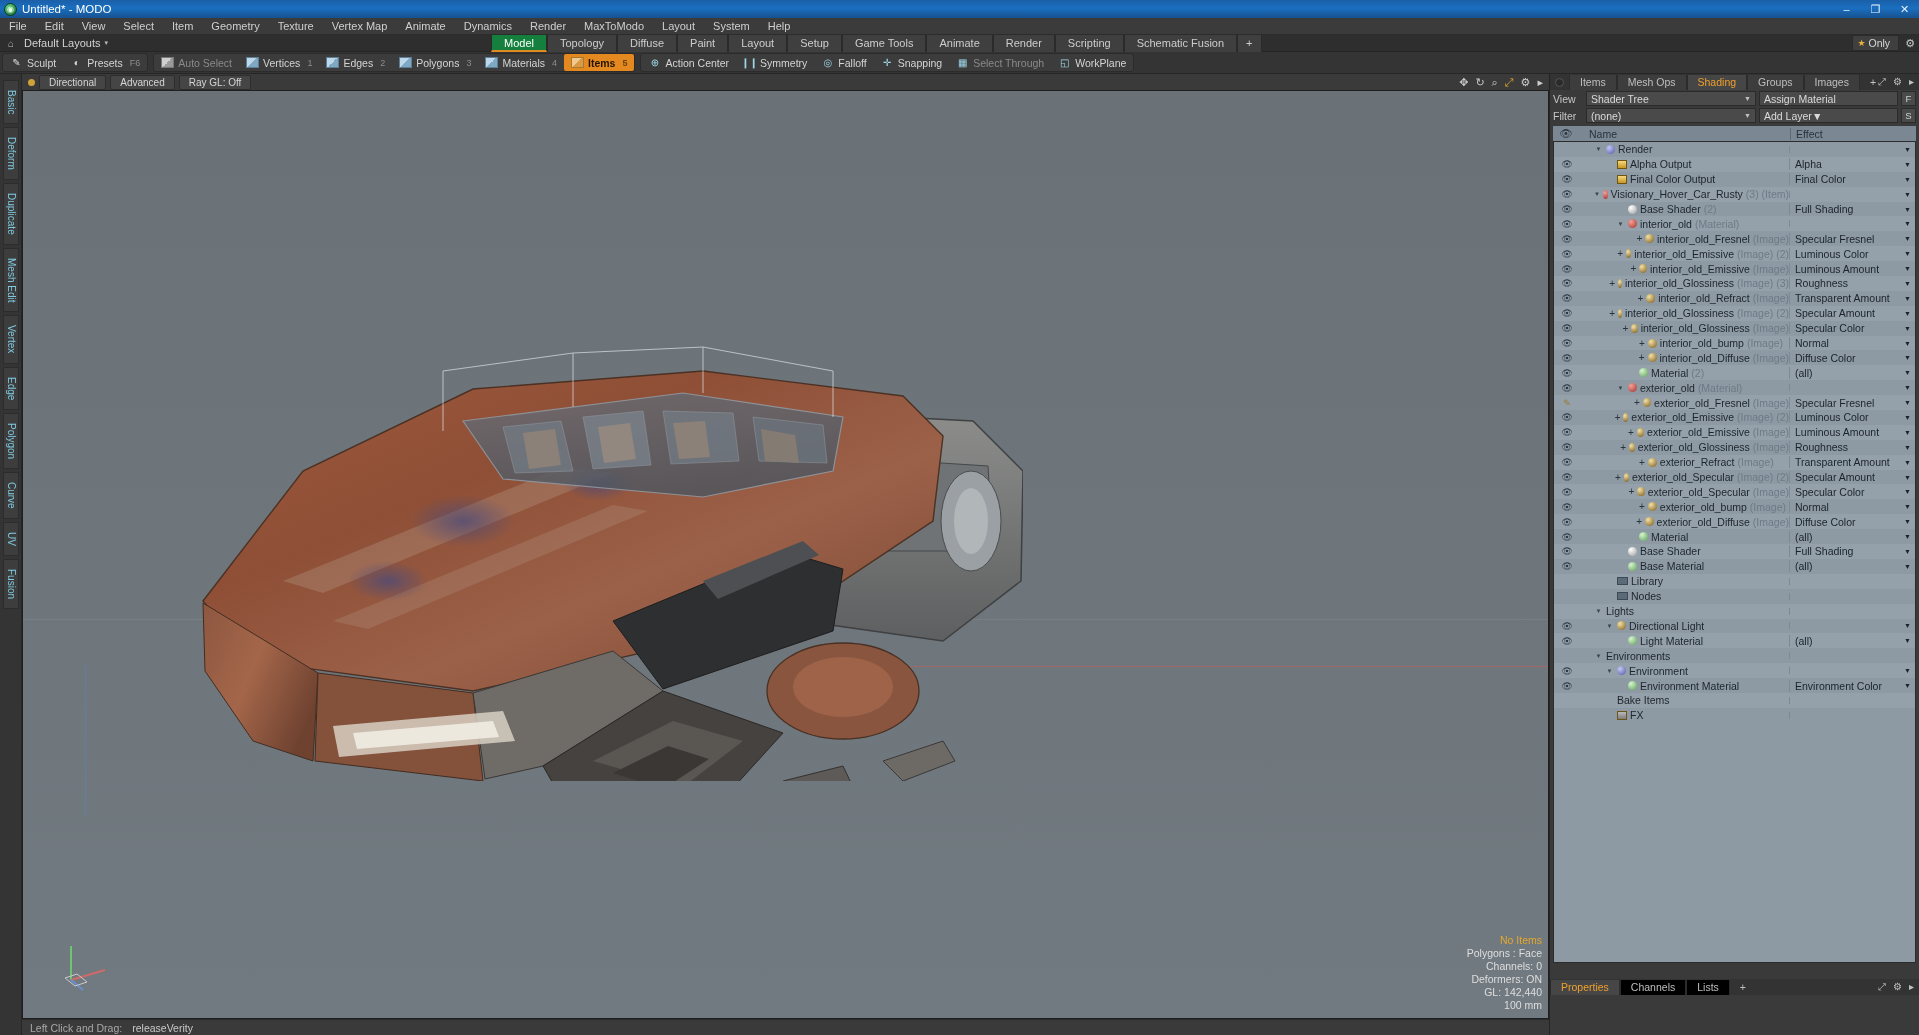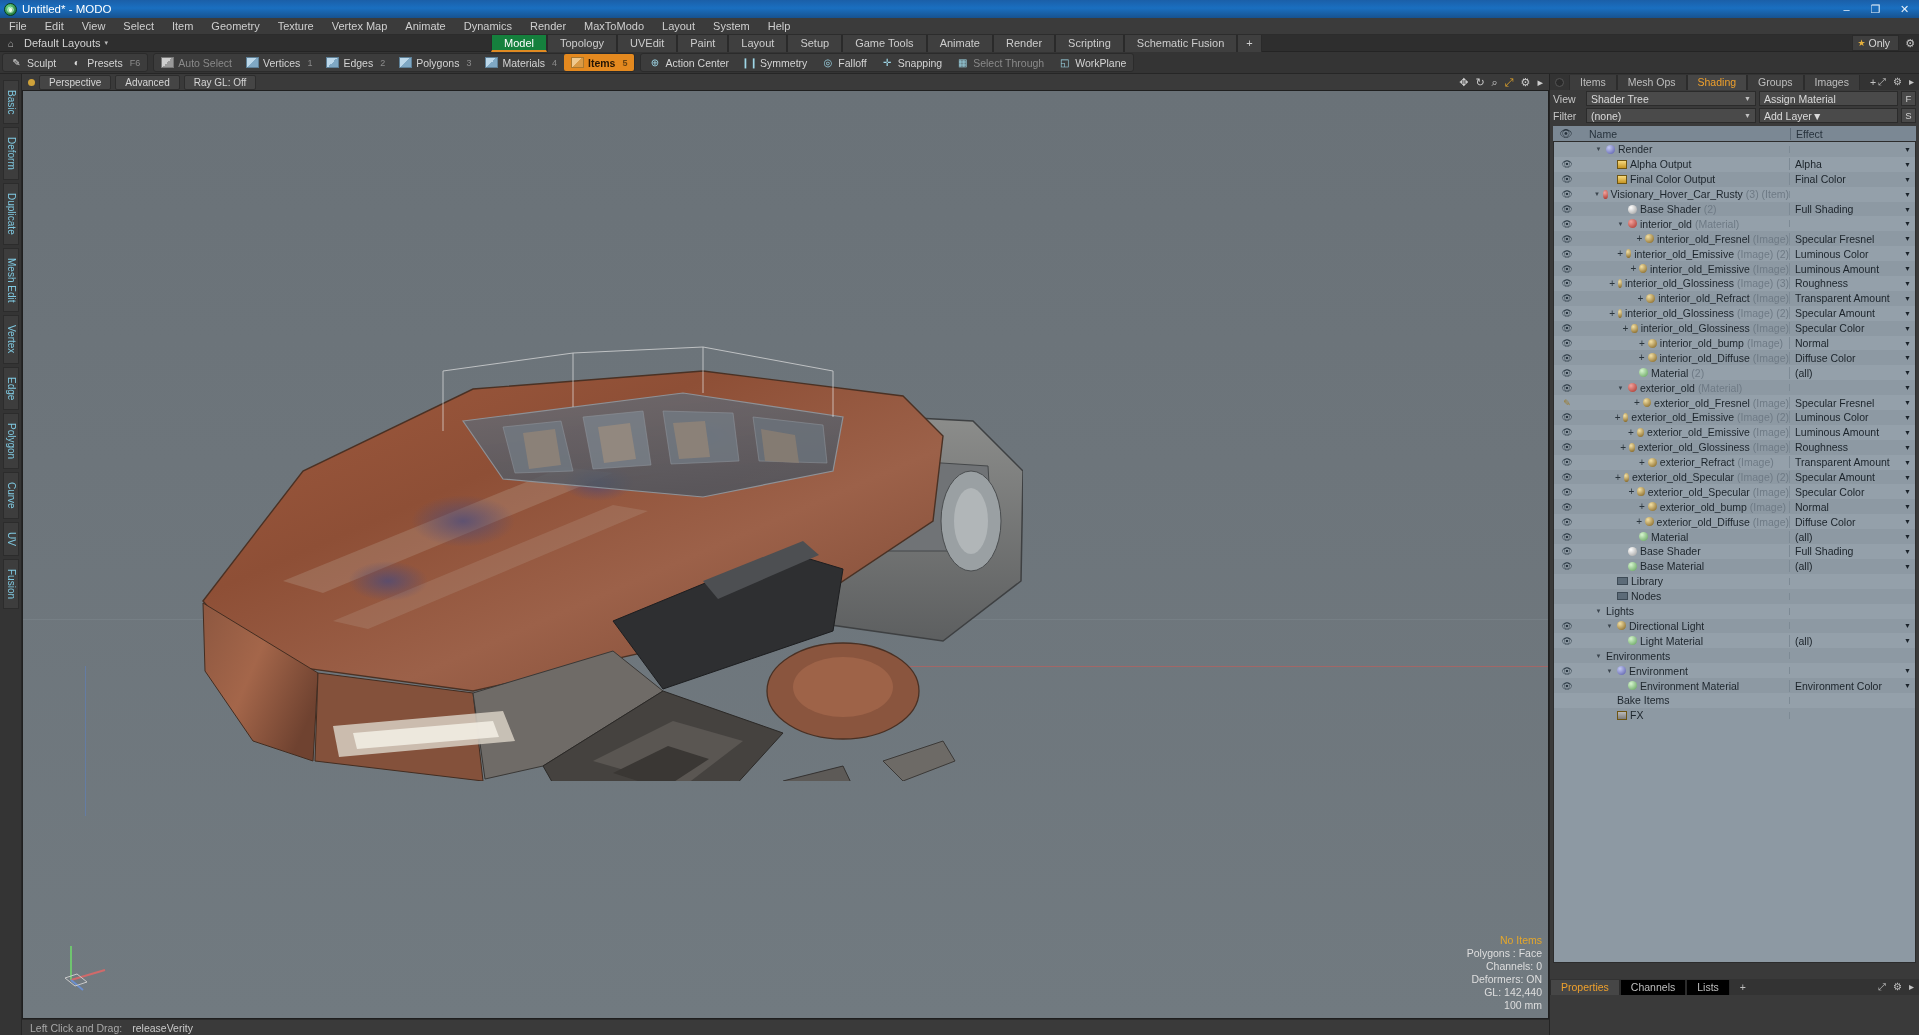--- a/index.html
+++ b/index.html
@@ -195,21 +195,21 @@
     <div class="mi">Help</div>
   </div>
 
 <div id="layoutrow">
   <div class="home">⌂</div>
   <div class="lname">Default Layouts</div>
   <div class="caret">▾</div>
   <div id="tabstrip">
       <div class="tb active">Model</div>
       <div class="tb">Topology</div>
-      <div class="tb">UVEdit</div>
+      <div class="tb">Diffuse</div>
       <div class="tb">Paint</div>
       <div class="tb">Layout</div>
       <div class="tb">Setup</div>
       <div class="tb">Game Tools</div>
       <div class="tb">Animate</div>
       <div class="tb">Render</div>
       <div class="tb">Scripting</div>
       <div class="tb">Schematic Fusion</div>
       <div class="tb plus">+</div>
     </div>
@@ -304,21 +304,21 @@
       <div class="vtab acc">Edge</div>
       <div class="vtab acc">Polygon</div>
       <div class="vtab acc">Curve</div>
       <div class="vtab acc">UV</div>
       <div class="vtab acc">Fusion</div>
     </div>
 
   <div id="vpcol">
     <div id="vpheader">
       <div class="dot"></div>
-      <div class="vbtn">Perspective</div>
+      <div class="vbtn">Directional</div>
       <div class="vbtn">Advanced</div>
       <div class="vbtn">Ray GL: Off</div>
       <div class="vright">
         <span>✥</span>
         <span>↻</span>
         <span>⌕</span>
         <span class="yel">⤢</span>
         <span>⚙</span>
         <span>▸</span>
       </div>

